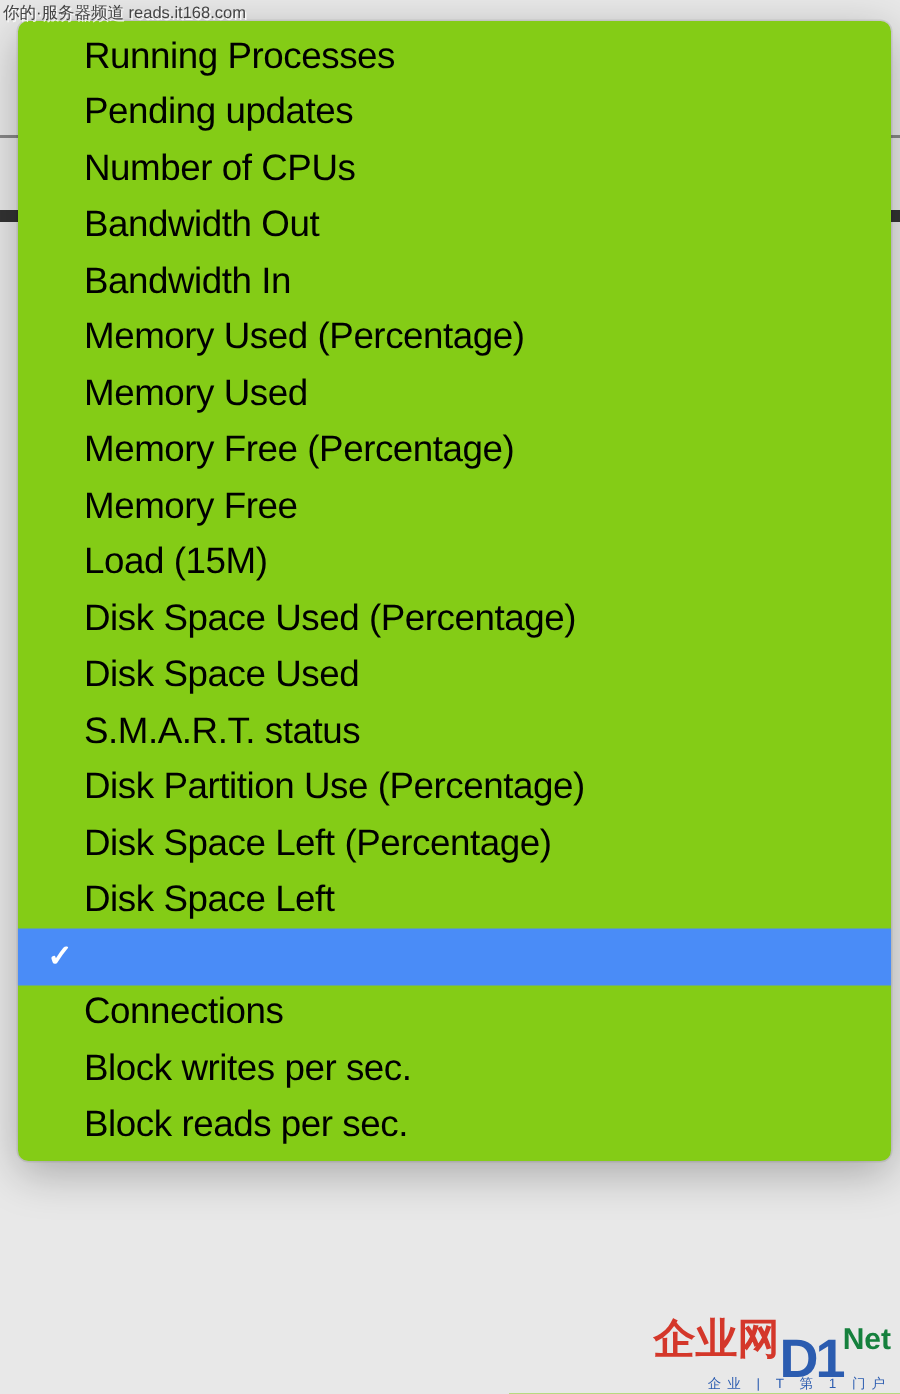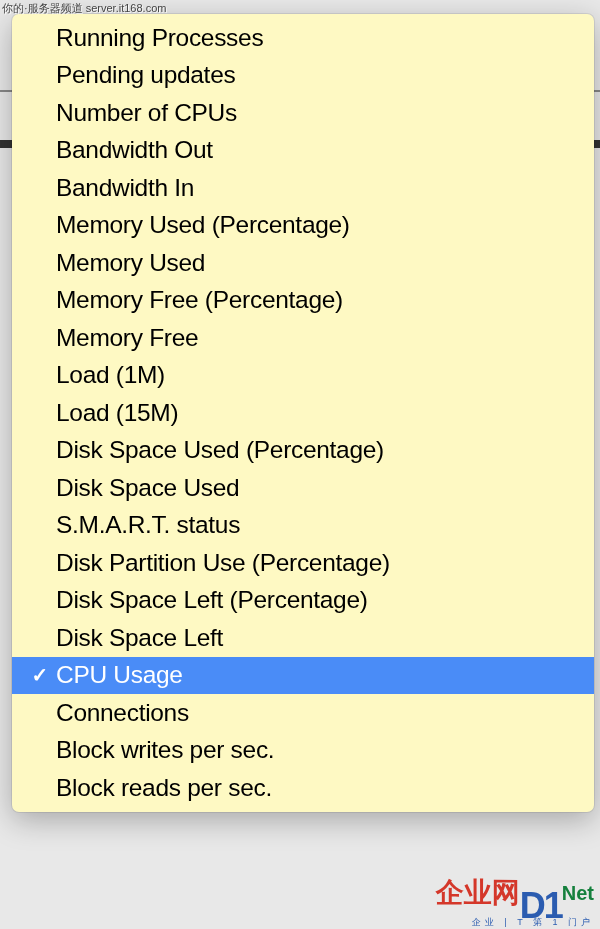--- a/index.html
+++ b/index.html
@@ -66,21 +66,21 @@
       color: #2b5cb0;
       letter-spacing: 4px;
       font-family: "SimSun", Arial, sans-serif;
       margin-top: 12px;
     }
     .menu-container {
       position: absolute;
       top: 14px;
       left: 12px;
       right: 6px;
-      background: #fef9c3;
+      background: #84cc16;
       border-radius: 7px;
       box-shadow: 0 8px 30px rgba(0,0,0,0.28), 0 0 0 1px rgba(0,0,0,0.08);
       padding: 5px 0;
       overflow: hidden;
     }
     .menu-item {
       display: flex;
       align-items: center;
       height: 37.5px;
       padding: 0 20px 0 12px;
@@ -119,21 +119,21 @@
       height: 2px;
       background: #888;
     }
   </style>
 </head>
 <body>
 
 <div class="bg-lines" style="top:90px;"></div>
 <div class="bg-lines" style="top:140px; background:#333; height:8px;"></div>
 
-<div class="watermark-top">你的·服务器频道 server.it168.com</div>
+<div class="watermark-top">你的·服务器频道 reads.it168.com</div>
 
 <div class="menu-container">
 
 <div class="menu-item">
       <span class="check-space"></span>
       <span class="menu-label">Running Processes</span>
     </div>
     <div class="menu-item">
       <span class="check-space"></span>
       <span class="menu-label">Pending updates</span>
@@ -158,24 +158,20 @@
       <span class="check-space"></span>
       <span class="menu-label">Memory Used</span>
     </div>
     <div class="menu-item">
       <span class="check-space"></span>
       <span class="menu-label">Memory Free (Percentage)</span>
     </div>
     <div class="menu-item">
       <span class="check-space"></span>
       <span class="menu-label">Memory Free</span>
-    </div>
-    <div class="menu-item">
-      <span class="check-space"></span>
-      <span class="menu-label">Load (1M)</span>
     </div>
     <div class="menu-item">
       <span class="check-space"></span>
       <span class="menu-label">Load (15M)</span>
     </div>
     <div class="menu-item">
       <span class="check-space"></span>
       <span class="menu-label">Disk Space Used (Percentage)</span>
     </div>
     <div class="menu-item">
@@ -195,21 +191,20 @@
       <span class="menu-label">Disk Space Left (Percentage)</span>
     </div>
     <div class="menu-item">
       <span class="check-space"></span>
       <span class="menu-label">Disk Space Left</span>
     </div>
     <div class="menu-item selected">
       <span class="check-space">
         <span class="checkmark">✓</span>
       </span>
-      <span class="menu-label">CPU Usage</span>
     </div>
     <div class="menu-item">
       <span class="check-space"></span>
       <span class="menu-label">Connections</span>
     </div>
     <div class="menu-item">
       <span class="check-space"></span>
       <span class="menu-label">Block writes per sec.</span>
     </div>
     <div class="menu-item">

